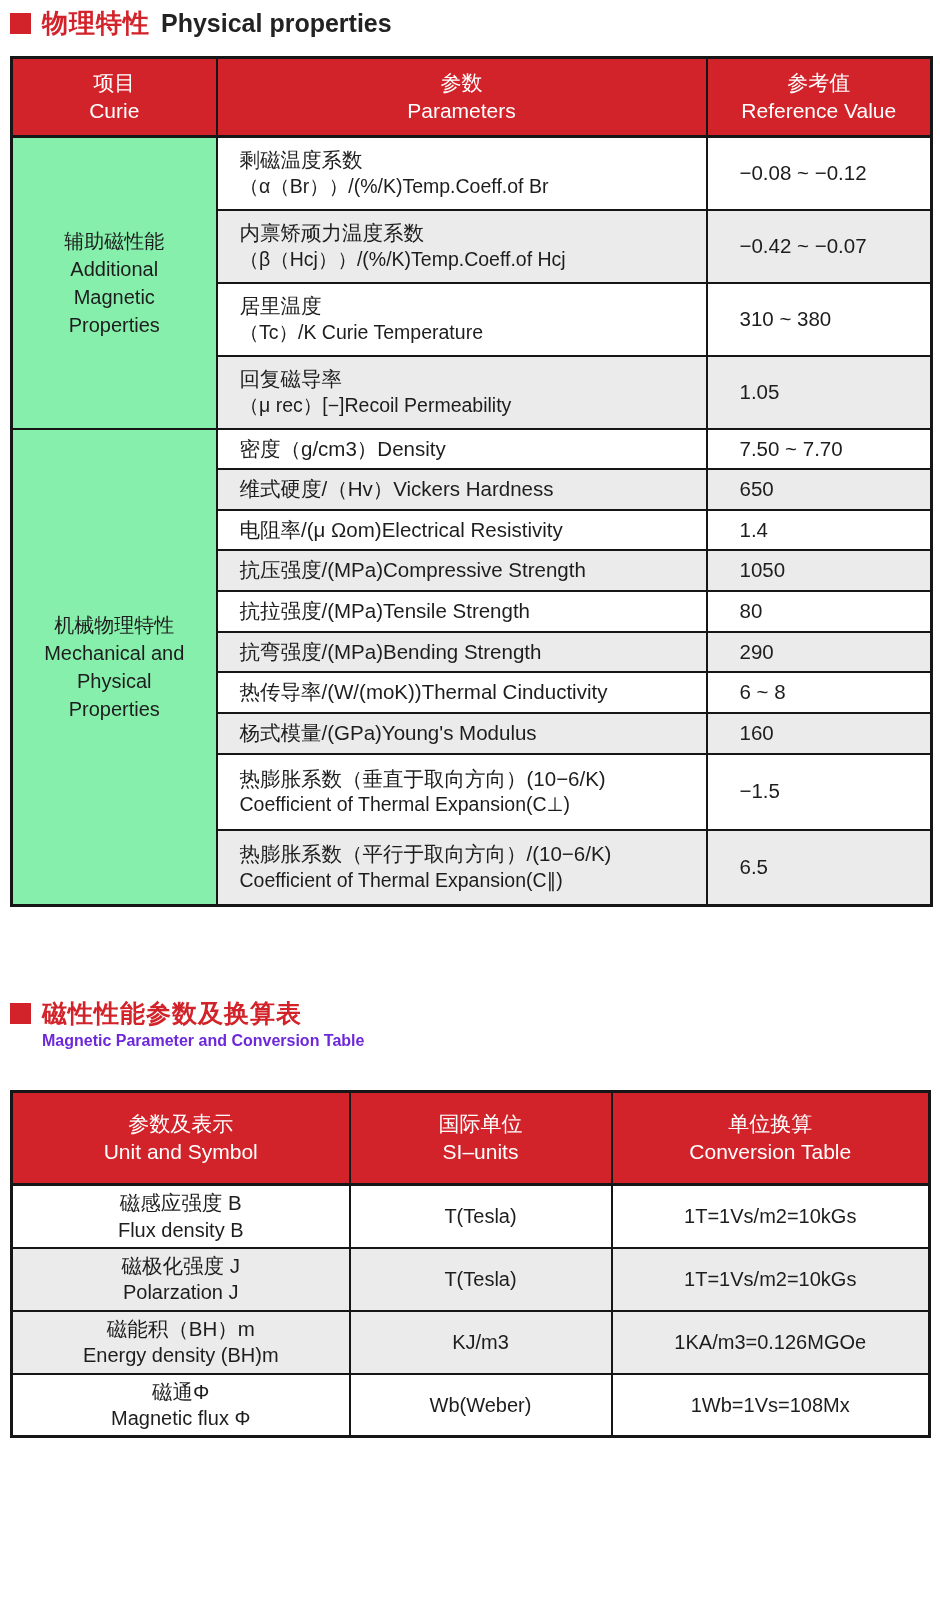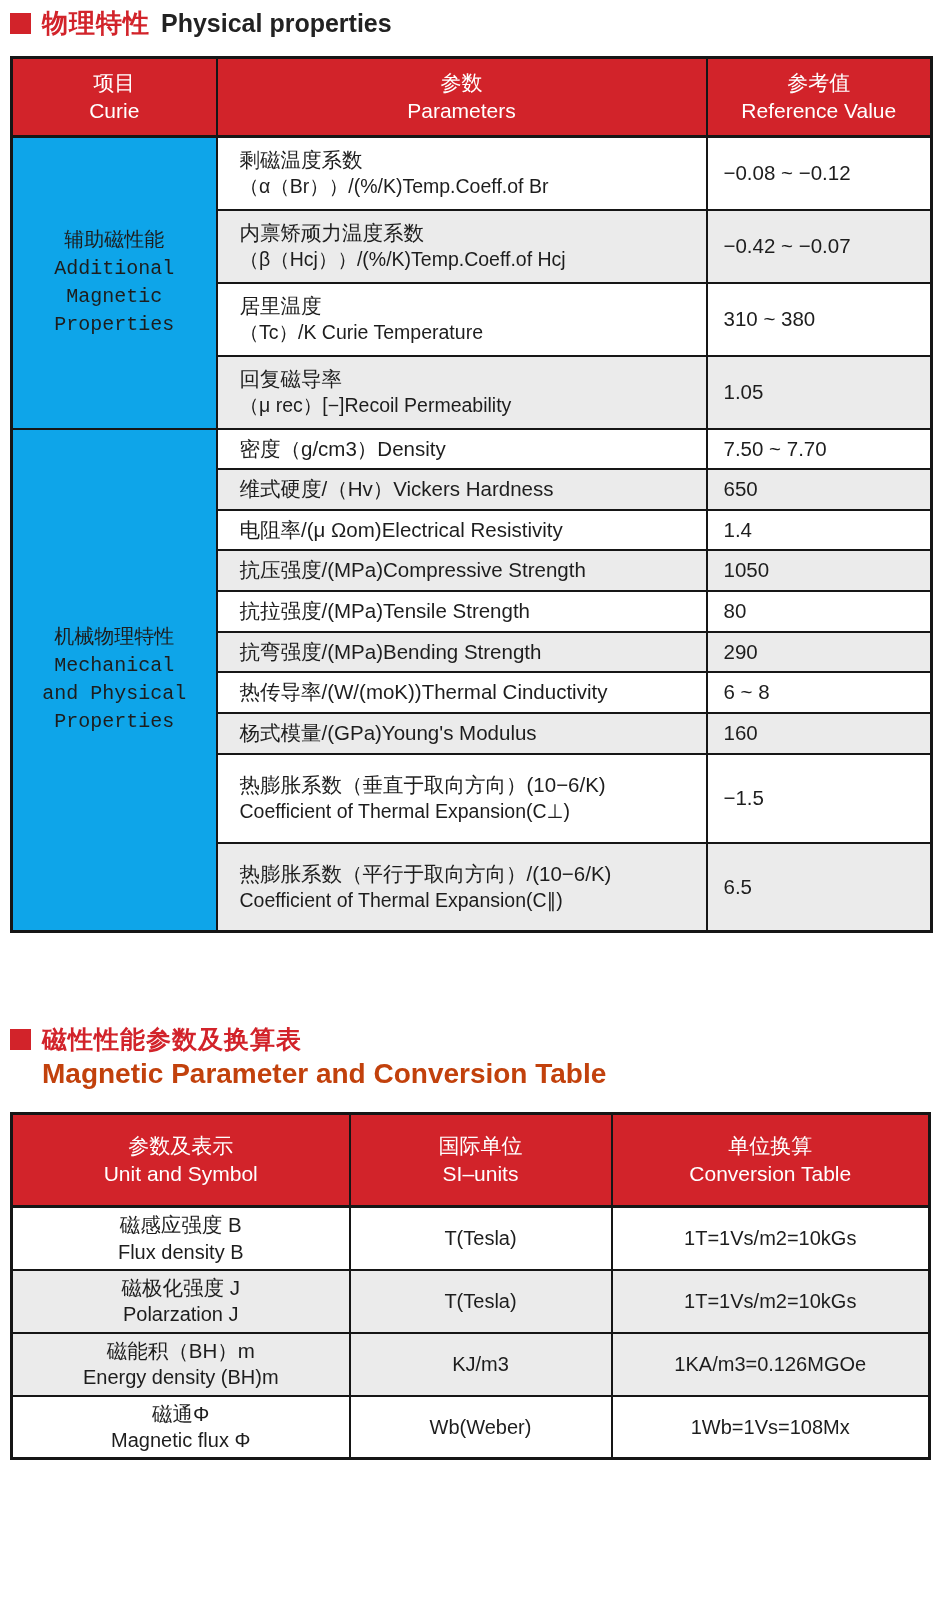--- a/index.html
+++ b/index.html
@@ -15,54 +15,54 @@
     color:var(--ink);
     -webkit-font-smoothing:antialiased;
   }
   .page{padding:6px 10px 50px 10px;}
 
   
   .sec-title{display:flex;align-items:center;gap:11px;}
   .bullet{width:21px;height:21px;background:var(--red);flex:0 0 auto;}
   .sec-title .zh{color:var(--red);font-size:26px;font-weight:600;letter-spacing:1px;}
   .sec-title .en{color:#222;font-size:25px;font-weight:600;}
-  .sec2-en{margin-left:32px;font-size:28px;font-weight:600;color:#c2410c;margin-top:2px;}
+  .sec2-en{margin-left:32px;font-size:16px;font-weight:600;color:#6d28d9;margin-top:2px;}
 
   
   table{border-collapse:collapse;table-layout:fixed;}
   table.t1{width:920px;margin-top:15px;border:3px solid var(--border);}
-  table.t2{width:918px;margin-top:22px;border:3px solid var(--border);}
+  table.t2{width:918px;margin-top:40px;border:3px solid var(--border);}
   th,td{border:2px solid var(--border);overflow:hidden;}
   th{
     background:var(--red);color:#fff;font-weight:400;
     text-align:center;vertical-align:middle;font-size:21px;line-height:1.35;
     border-bottom:3px solid var(--border);
   }
   .t1 th{height:74px;}
   .t2 th{height:88px;}
 
   .t1 col.c-item{width:205px;}
   .t1 col.c-param{width:490px;}
   .t1 col.c-val{width:225px;}
 
   .t2 col.c1{width:338px;}
   .t2 col.c2{width:262px;}
   .t2 col.c3{width:318px;}
 
   td{vertical-align:middle;font-size:20px;line-height:1.3;background:#fff;}
   tr.alt td{background:var(--alt);}
-  td.item{background:#0ea5e9;text-align:center;font-size:20px;font-family:Liberation Mono, monospace;}
+  td.item{background:#86efac;text-align:center;font-size:20px;}
   td.item .inner{max-width:150px;margin:0 auto;line-height:1.4;}
   td.param{padding:6px 10px 6px 22px;}
   td.param .l1{font-size:20.5px;}
   td.param .l2{font-size:19.5px;}
-  td.val{padding-left:16px;font-size:20.5px;}
+  td.val{padding-left:32px;font-size:20.5px;}
   tr.tall{height:73px;}
   tr.short{height:40px;}
-  tr.tall2{height:89px;}
+  tr.tall2{height:76px;}
 
   
   .t2 td{text-align:center;}
   .t2 tr{height:63px;}
   .t2 td .l1{font-size:20.5px;}
   .t2 td .l2{font-size:20px;}
 
   
   .footnote{margin-top:28px;}
   .footnote .zh{font-size:20px;}

